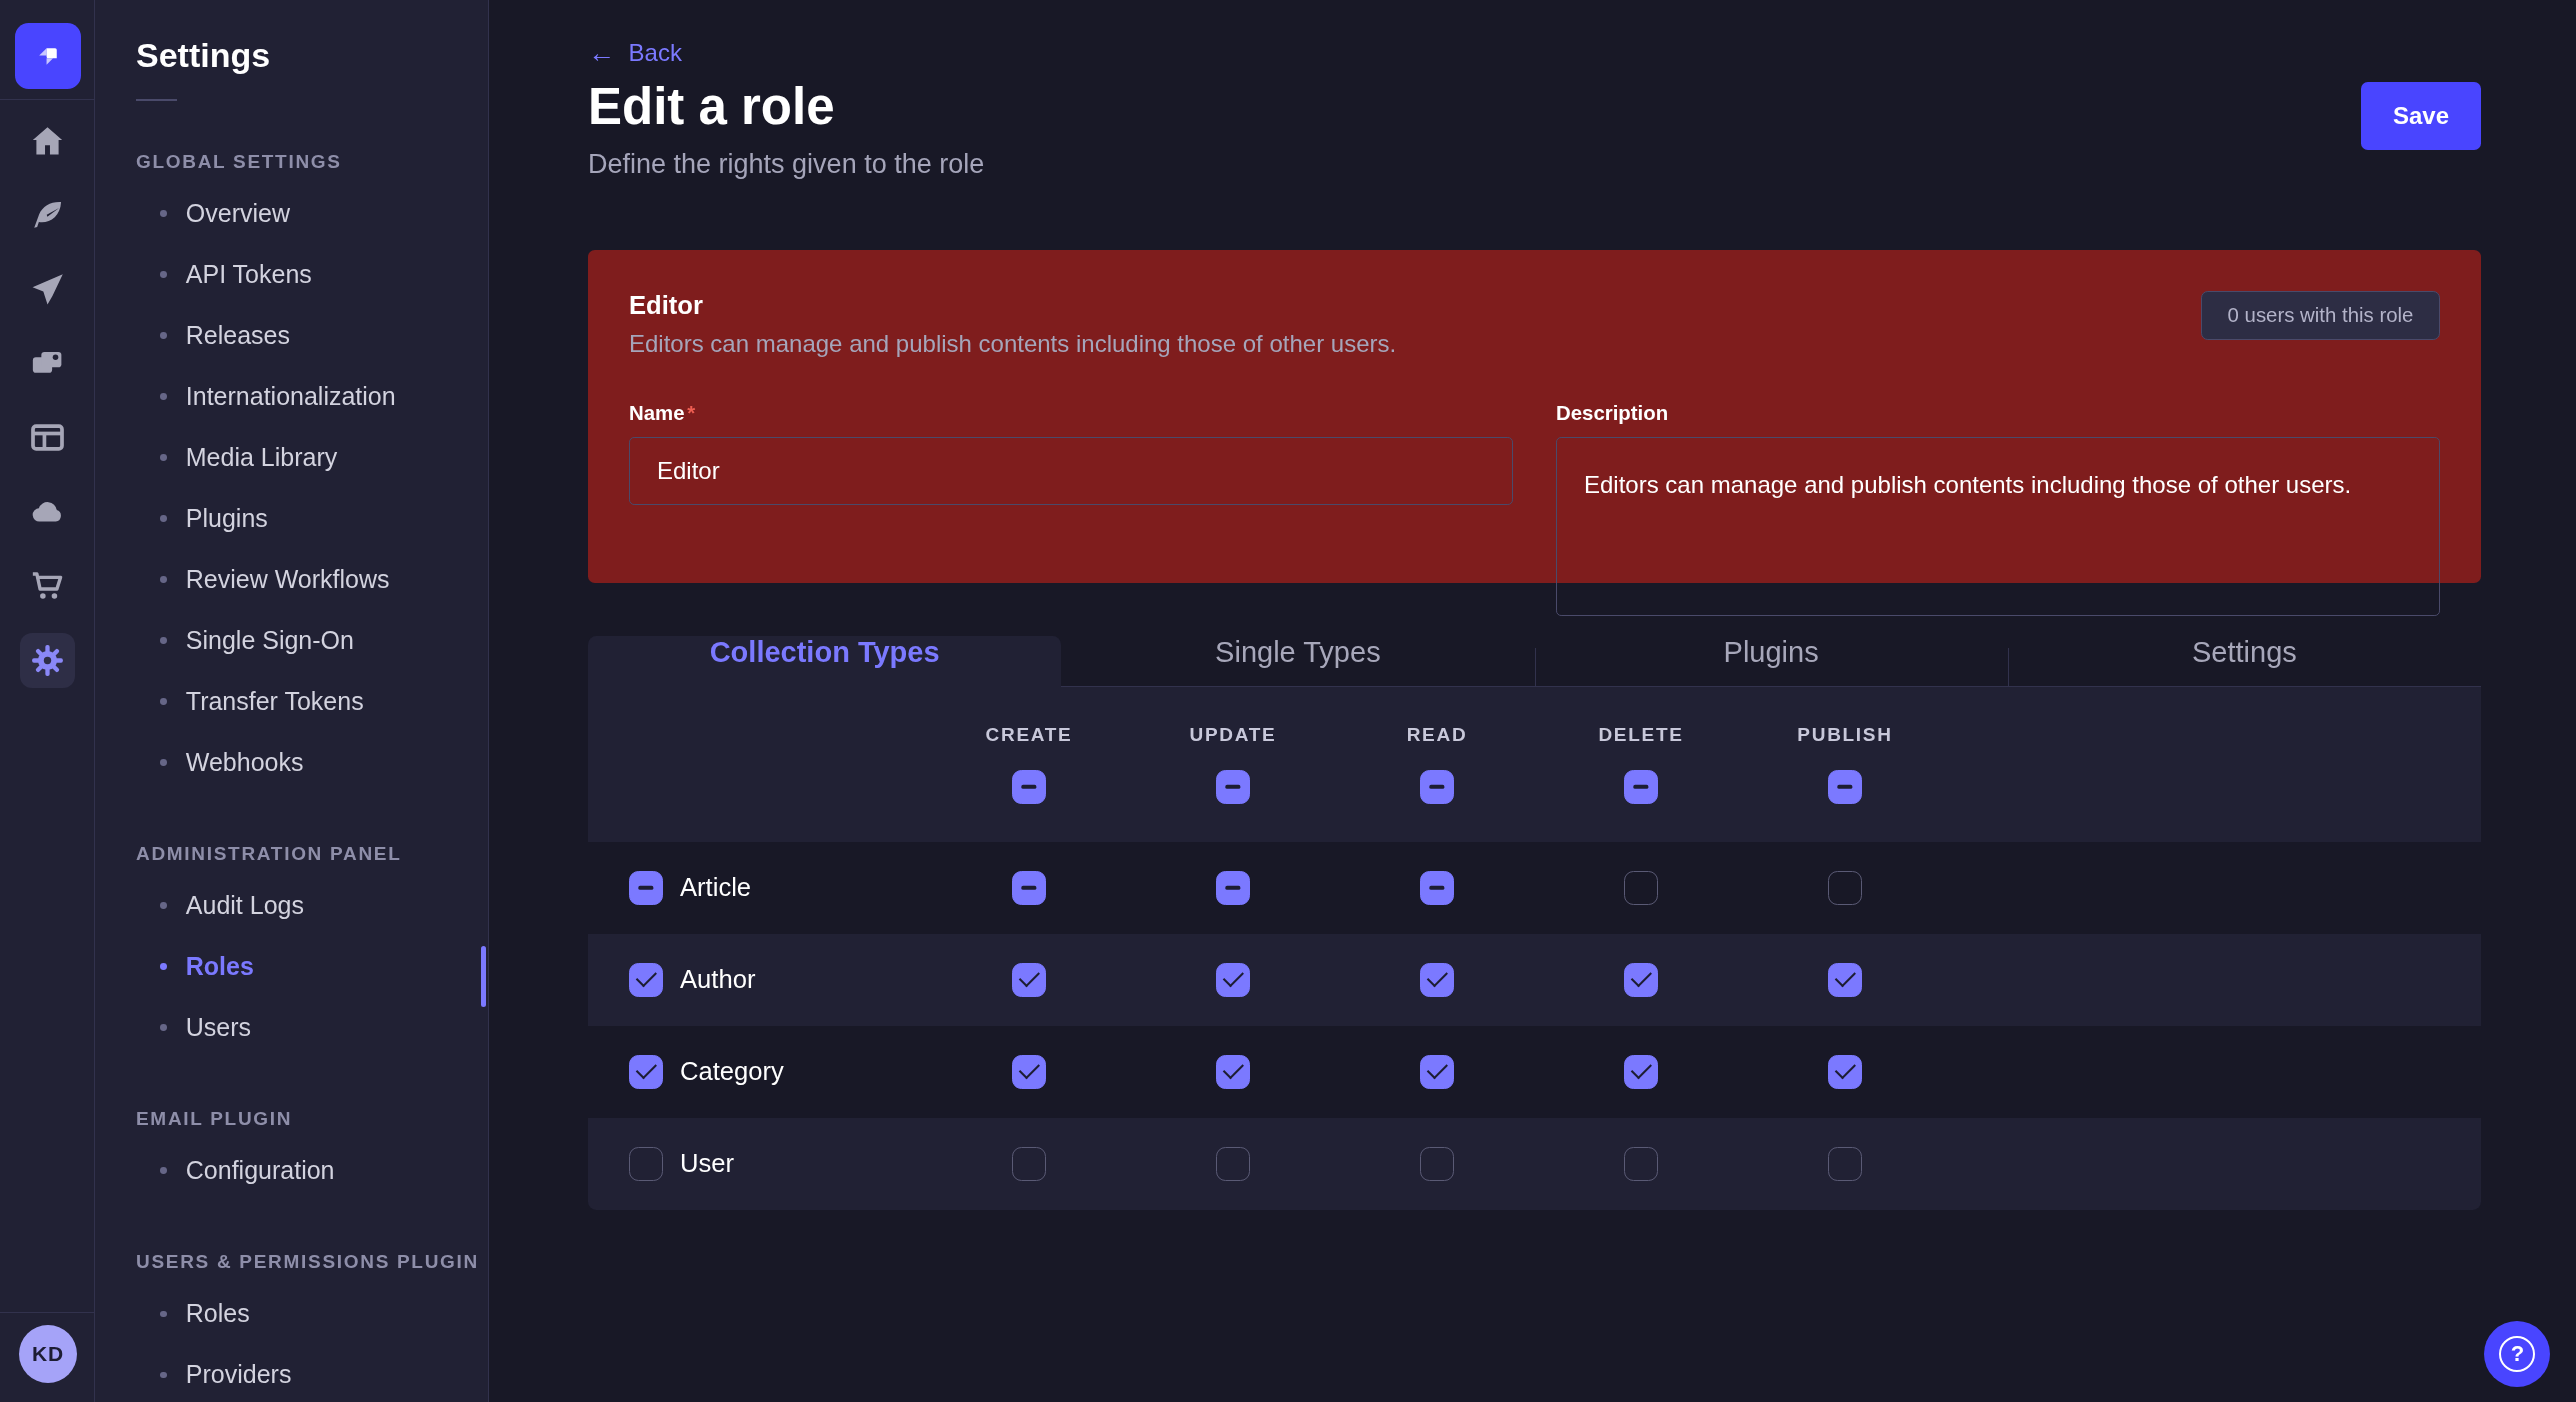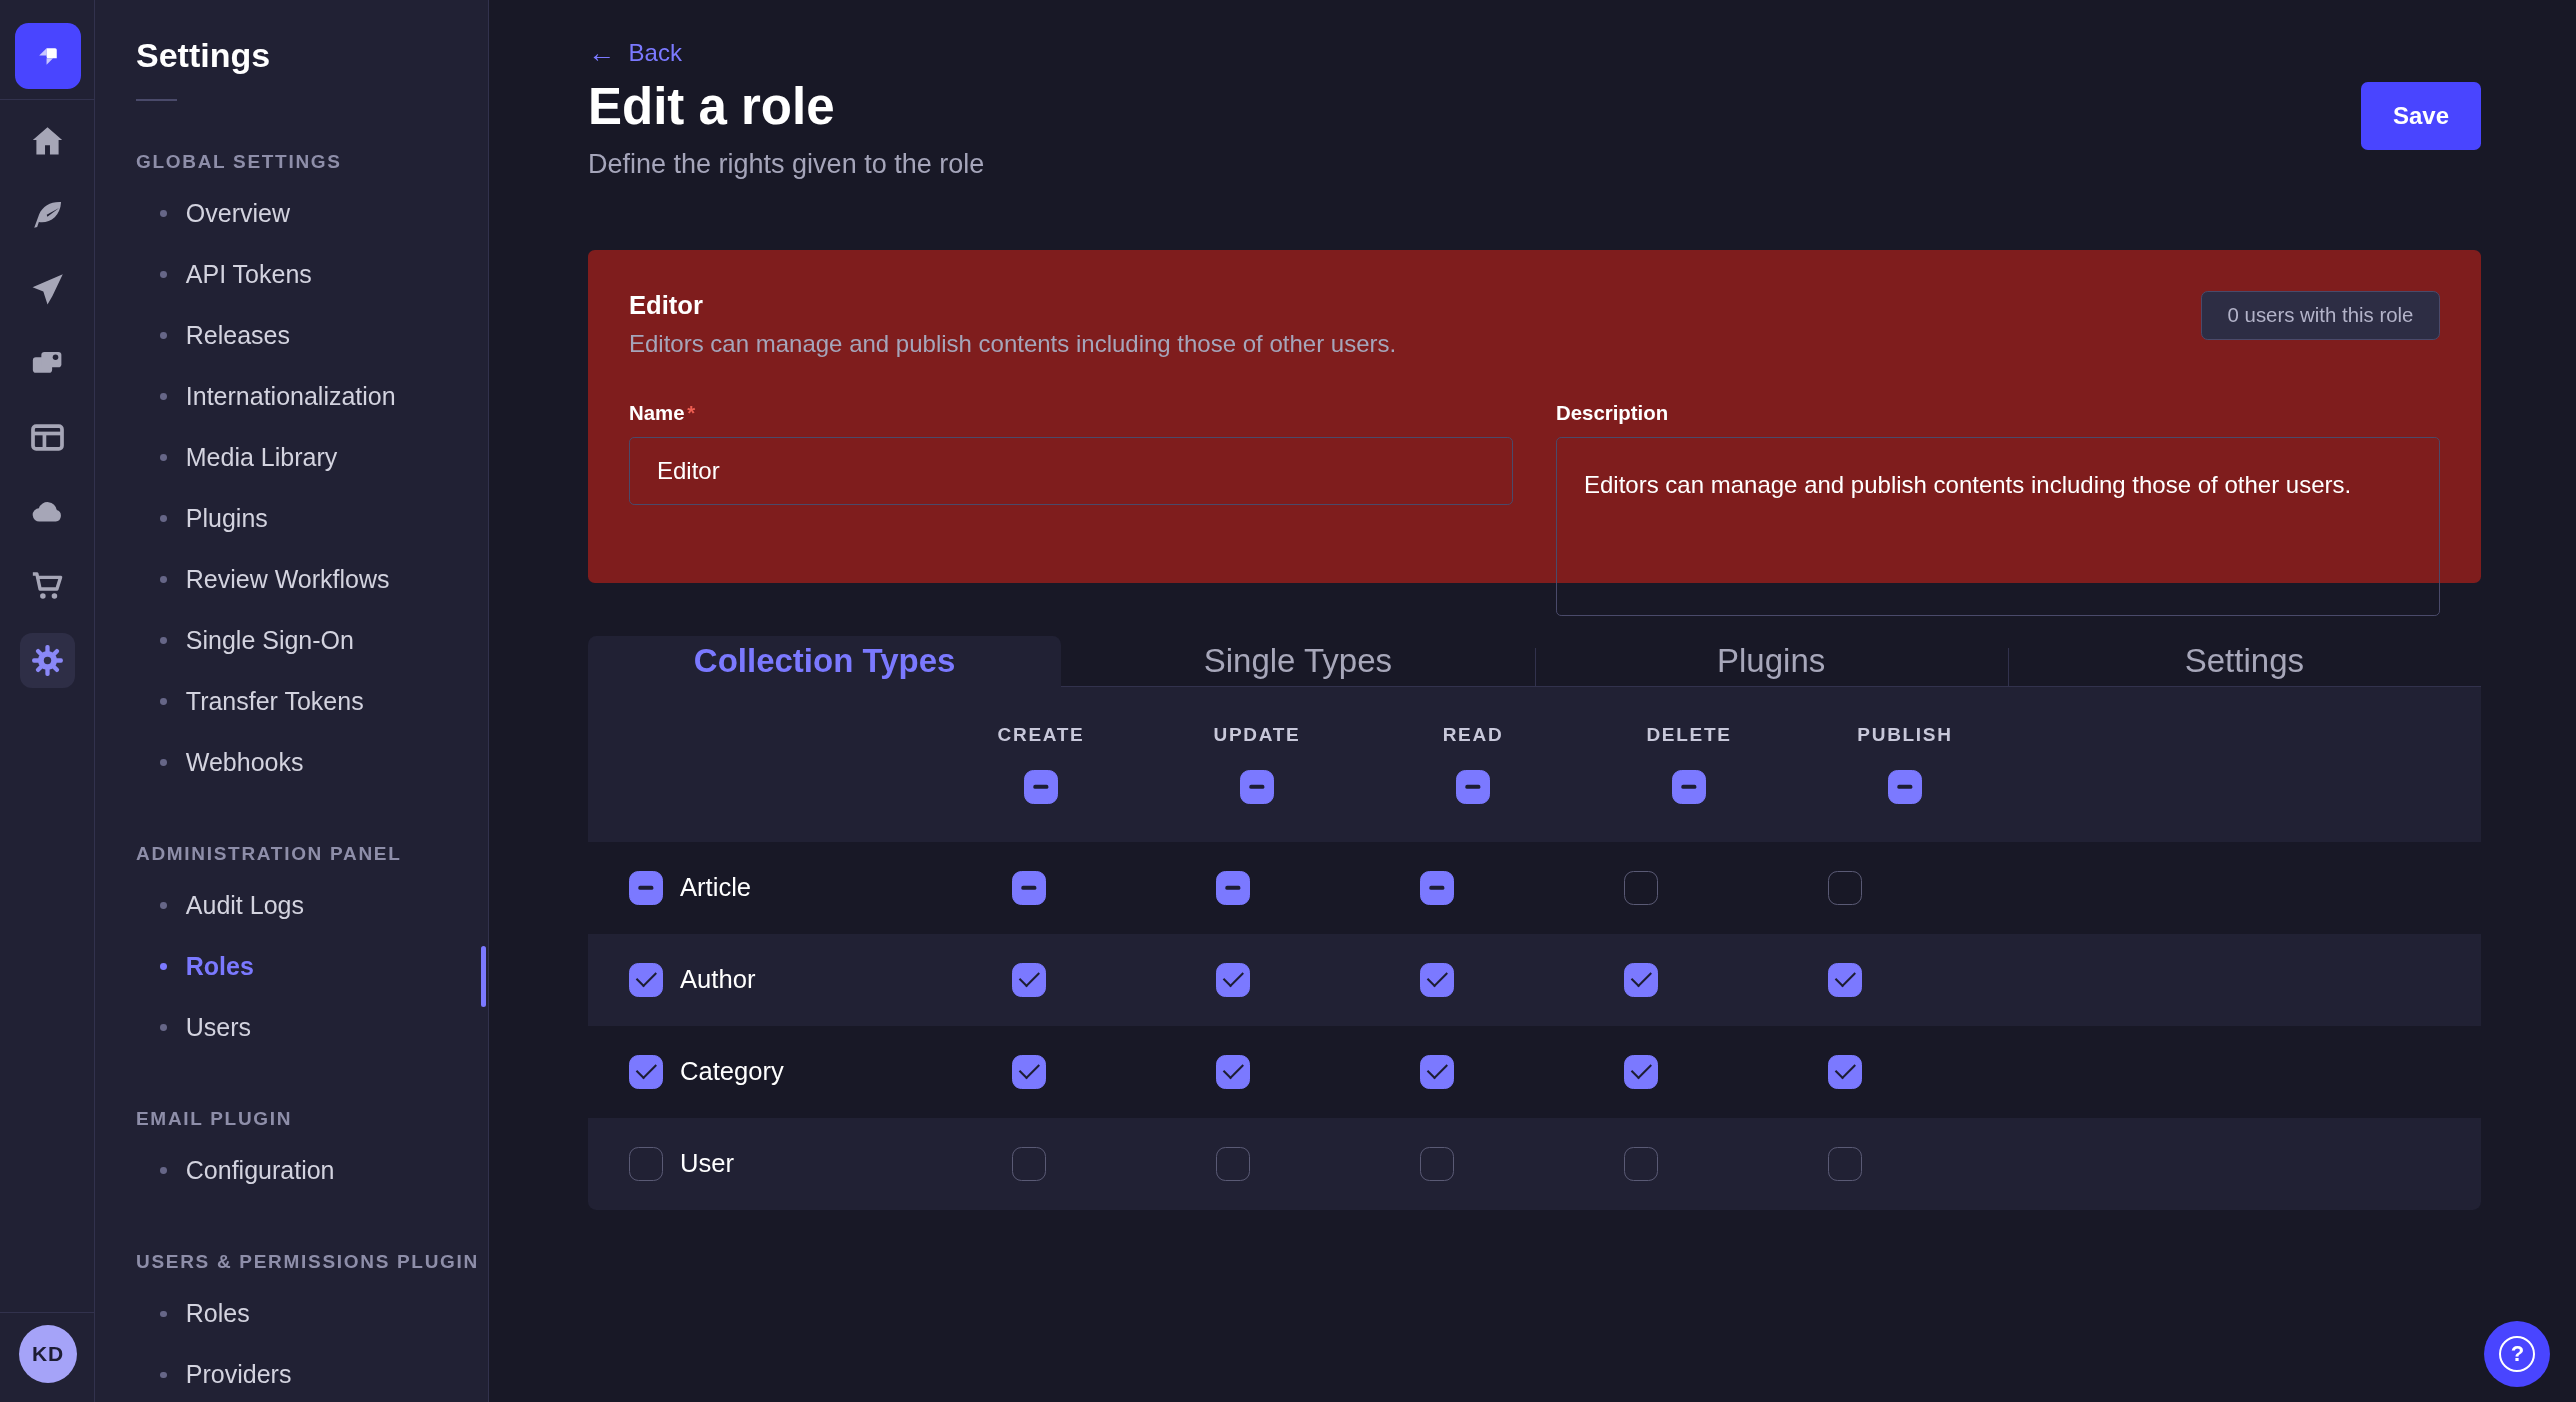--- a/index.html
+++ b/index.html
@@ -48,27 +48,27 @@
   .fields { display:flex; gap:43px; margin-top:44px; }
   .field { flex:1; }
   .field-label { color:#ffffff; font-size:20.4px; font-weight:600; }
   .req { color:#ee5e52; margin-left:2.6px; }
   .text-input { margin-top:12px; width:100%; height:68px; background:transparent; border:0.9px solid #4a4a6a; border-radius:5.1px; color:#ffffff; font-size:24px; padding:0 27px; outline:none; }
   .text-area { margin-top:12px; width:100%; height:179px; background:transparent; border:0.9px solid #4a4a6a; border-radius:5.1px; color:#ffffff; font-size:24px; line-height:31px; padding:31px 27px; outline:none; resize:none; }
 
   
   .tabsbox { margin-top:21px; }
   .tabstrip { position:relative; display:flex; height:83px; }
-  .tab { flex:1; display:flex; align-items:center; justify-content:center; font-size:33px; color:#a7a7ba; position:relative; cursor:pointer;margin-top:32px; }
+  .tab { flex:1; display:flex; align-items:flex-start; justify-content:center; font-size:29px; color:#a7a7ba; position:relative; cursor:pointer;margin-top:32px; }
   .tab.active { background:#212134; border-radius:8.5px 8.5px 0 0; color:#7b79ff; font-weight:600; }
   .tab-sep-3::before, .tab-sep-4::before { content:""; position:absolute; left:0; top:12px; bottom:0; width:0.9px; background:#32324d; }
   .strip-line { position:absolute; left:25%; right:0; bottom:0; height:0.9px; background:#32324d; }
   .panel { background:#212134; border-radius:0 0 8.5px 8.5px; overflow:hidden; }
   .pgrid { display:grid; grid-template-columns:339px repeat(5,204px) 1fr; align-items:center; }
-  .phead { height:155px;gap:12px; }
+  .phead { height:155px; }
   .phead .pcol { display:flex; flex-direction:column; align-items:center; justify-content:center; gap:24px; }
   .pcol-label { color:#c8c8da; font-size:19px; font-weight:bold; letter-spacing:1.7px; }
   .prow { height:92px; }
   .prow.shade { background:#181826; }
   .entity { display:flex; align-items:center; gap:17px; padding-left:41px; color:#ffffff; font-size:25.6px; }
   .pcell { display:flex; justify-content:center; }
 
   
   .cb { width:34px; height:34px; border-radius:9.4px; border:1.7px solid #5a5a75; background:transparent; position:relative; cursor:pointer; flex:0 0 auto; }
   .cb.checked, .cb.indeterminate { background:#7b79ff; border-color:#7b79ff; }

